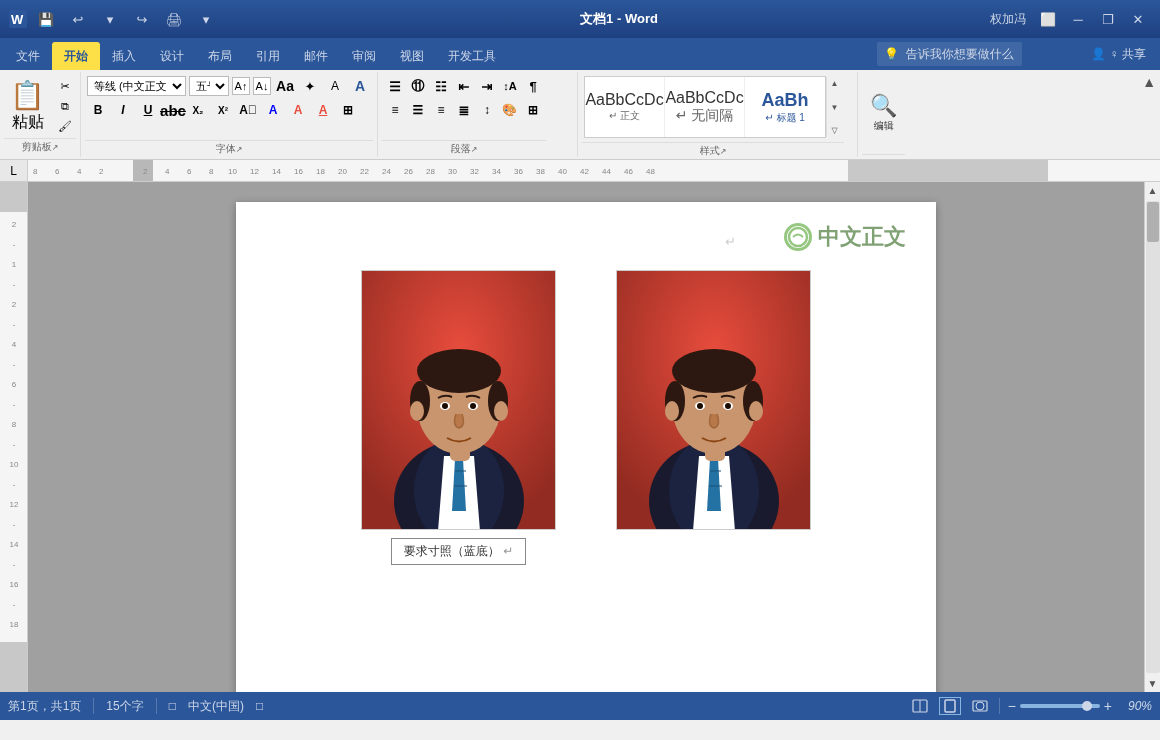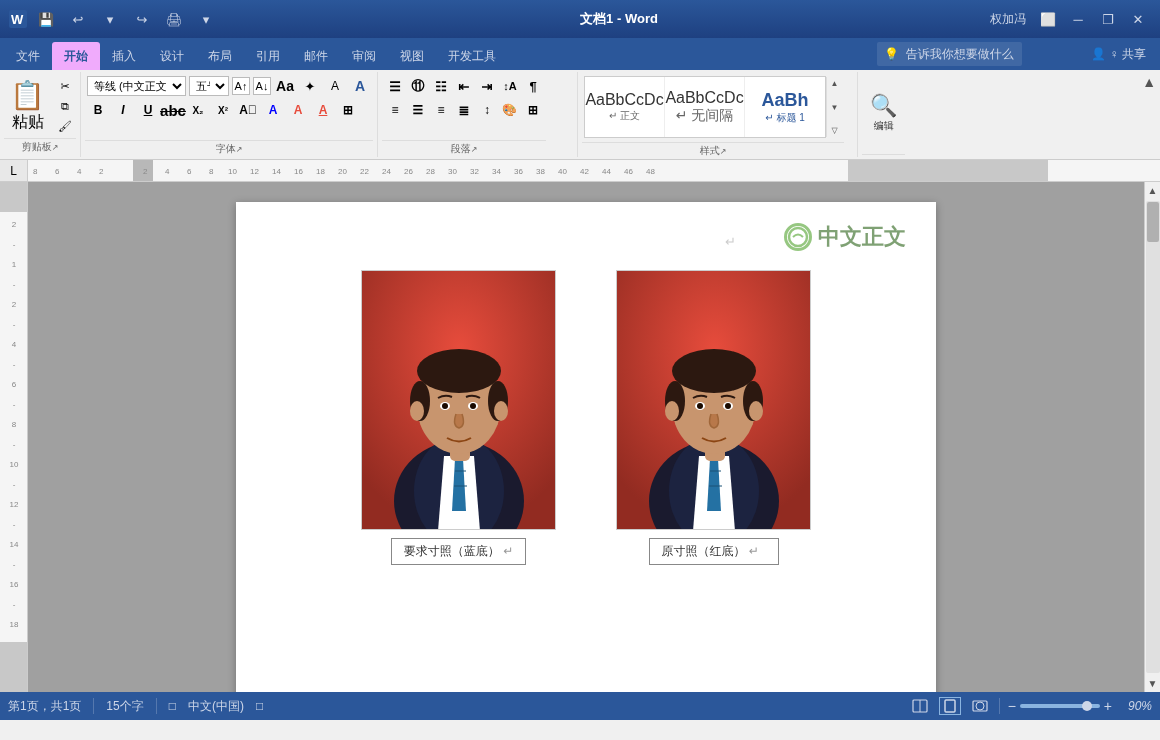--- a/index.html
+++ b/index.html
@@ -33,21 +33,21 @@
     .rtab {
       height: 28px;
       padding: 0 12px;
       font-size: 12px;
       color: #cdd6e8;
       display: flex; align-items: center;
       cursor: pointer;
       border-radius: 3px 3px 0 0;
       background: transparent;
     }
-    .rtab.active { background: #f0abfc; color: #2b579a; font-weight: bold; }
+    .rtab.active { background: #fde047; color: #2b579a; font-weight: bold; }
     .ribbon-search {
       margin-left: auto;
       margin-right: 60px;
       display: flex; align-items: center; gap: 6px;
       font-size: 12px; color: #cdd6e8;
       padding: 0 8px;
       height: 24px;
       background: rgba(255,255,255,0.1);
       border-radius: 2px;
       cursor: pointer;
@@ -621,24 +621,20 @@
               <path d="M 104 126 Q 111 123 118 127" stroke="#2c1810" stroke-width="2" fill="none"></path>
 
               <path d="M 94 143 Q 90 155 97 157 Q 104 155 100 143" stroke="#a0673a" stroke-width="1.5" fill="#b8784a"></path>
 
               <path d="M 85 167 Q 97 174 109 167" stroke="#8b4513" stroke-width="2" fill="none"></path>
 
               <ellipse cx="55" cy="140" rx="7" ry="10" fill="#c8956e"></ellipse>
               <ellipse cx="139" cy="140" rx="7" ry="10" fill="#c8956e"></ellipse>
             </svg>
           </div>
-          <div class="photo-caption">
-            <span>原寸照（红底）</span>
-            <span class="para-mark"> ↵</span>
-          </div>
         </div>
       </div>
     </div>
   </div>
 
   <div id="right-scrollbar">
     <div class="scroll-arrow">▲</div>
     <div class="scroll-track">
       <div class="scroll-thumb"></div>
     </div>

